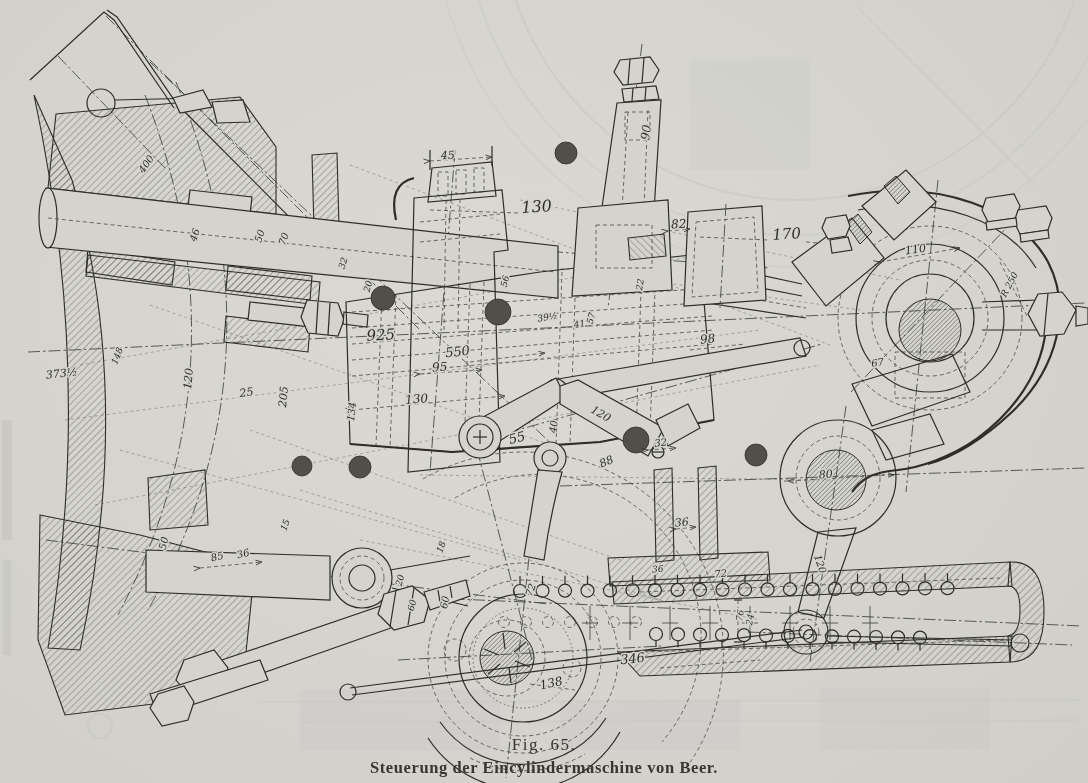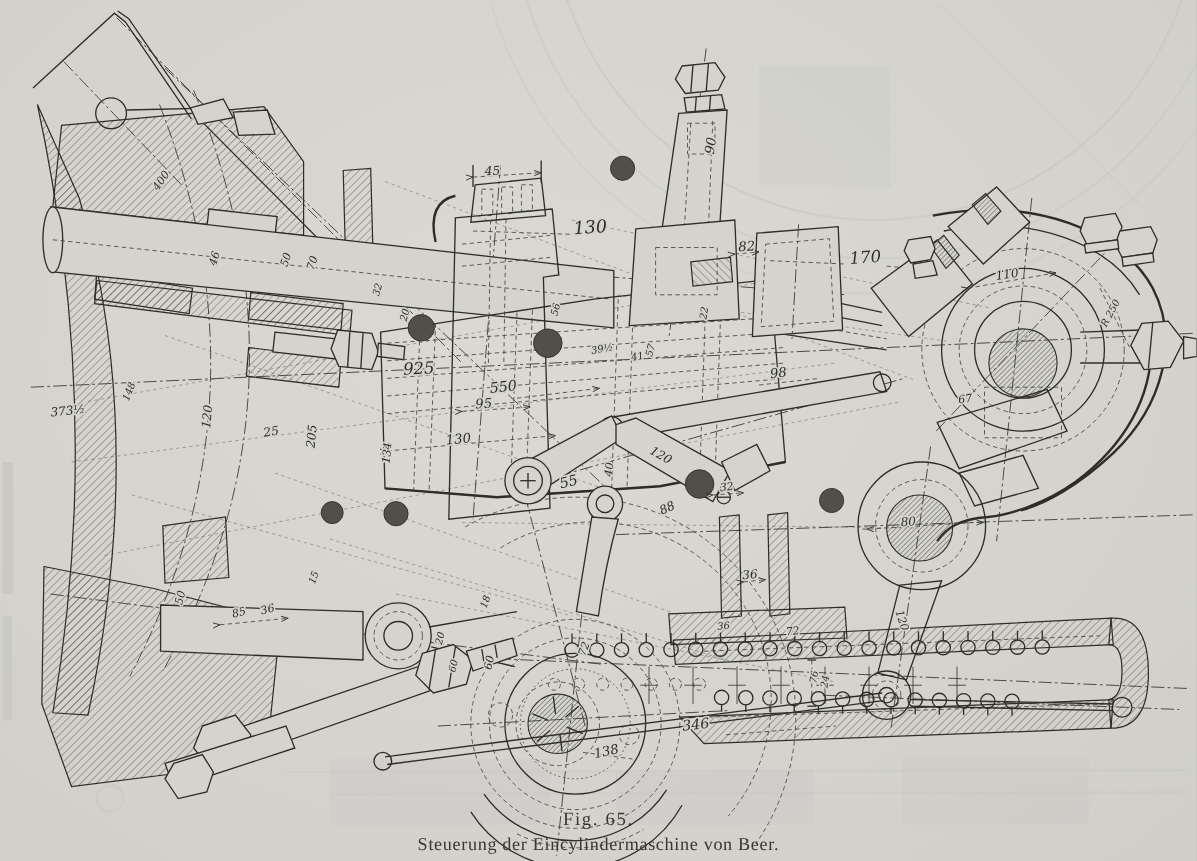--- a/index.html
+++ b/index.html
@@ -25,21 +25,21 @@
   .dd {fill:none;stroke:var(--ink-soft);stroke-width:.9;stroke-dasharray:12 3 2.5 3;}
   .dot{fill:none;stroke:var(--ink-soft);stroke-width:.8;stroke-dasharray:1.6 2.6;}
   .gh {fill:none;stroke:var(--ghost);stroke-width:2;}
   .dk {fill:#514f49;stroke:var(--ink);stroke-width:.8;}
   text.dim{
     fill:var(--ink); font-family:"DejaVu Serif", serif; font-style:italic;
     paint-order:stroke; stroke:var(--paper); stroke-width:3px; stroke-linejoin:round;
   }
   .caption{position:absolute; left:0; width:1088px; text-align:center; color:#37362f;}
   .fig-no{top:735px; font-size:17px; letter-spacing:1.5px;}
-  .fig-title{top:758px; font-size:16.5px; letter-spacing:.6px; font-weight:400;}
+  .fig-title{top:758px; font-size:16.5px; letter-spacing:.6px; font-weight:700;}
 </style>
 </head>
 <body>
 
 <div id="page">
 <svg width="1088" height="783" viewBox="0 0 1088 783">
   <defs>
     <pattern id="h1" width="5" height="5" patternUnits="userSpaceOnUse" patternTransform="rotate(45)">
       <line x1="0" y1="0" x2="0" y2="5" stroke="#44433c" stroke-width="0.7"></line>
     </pattern>

